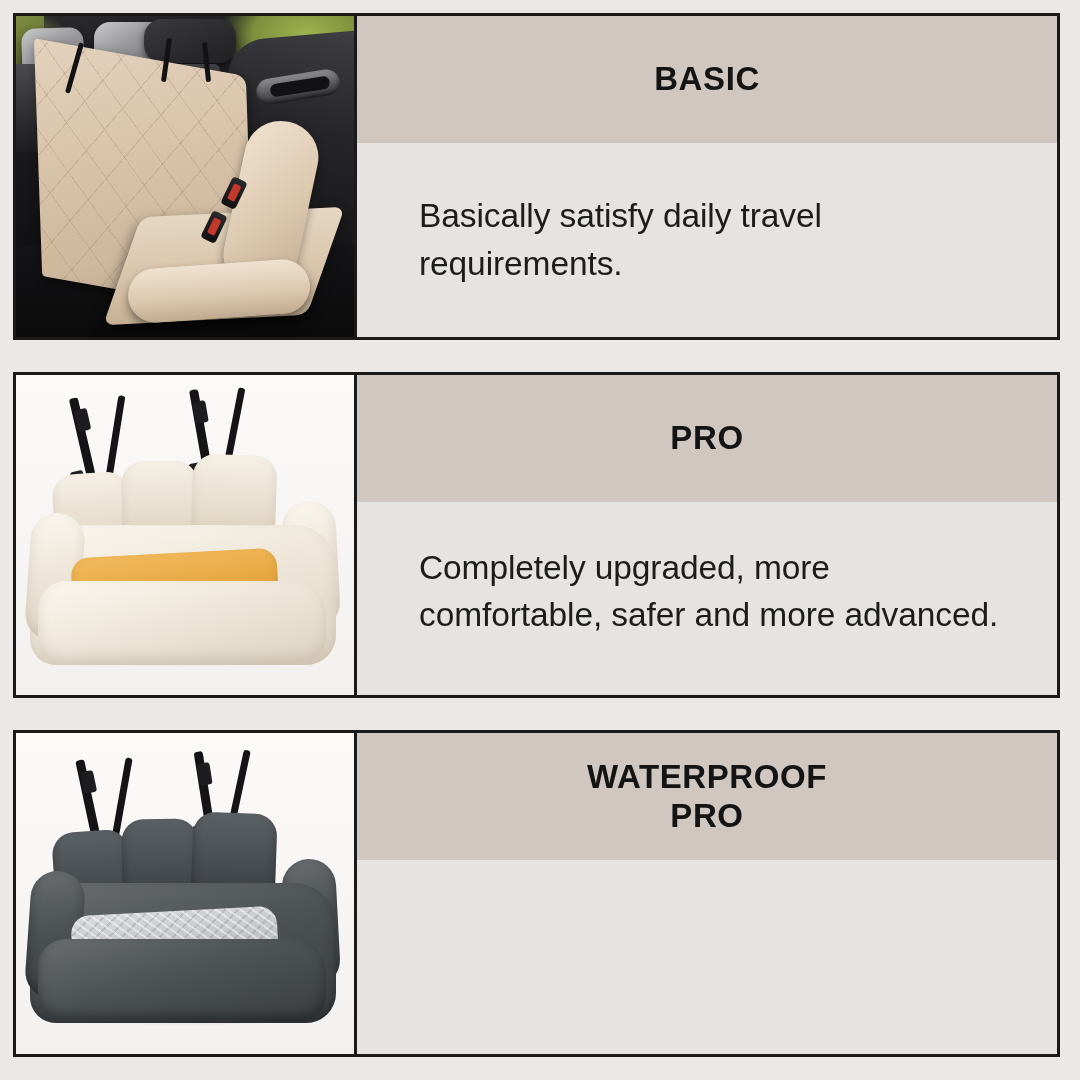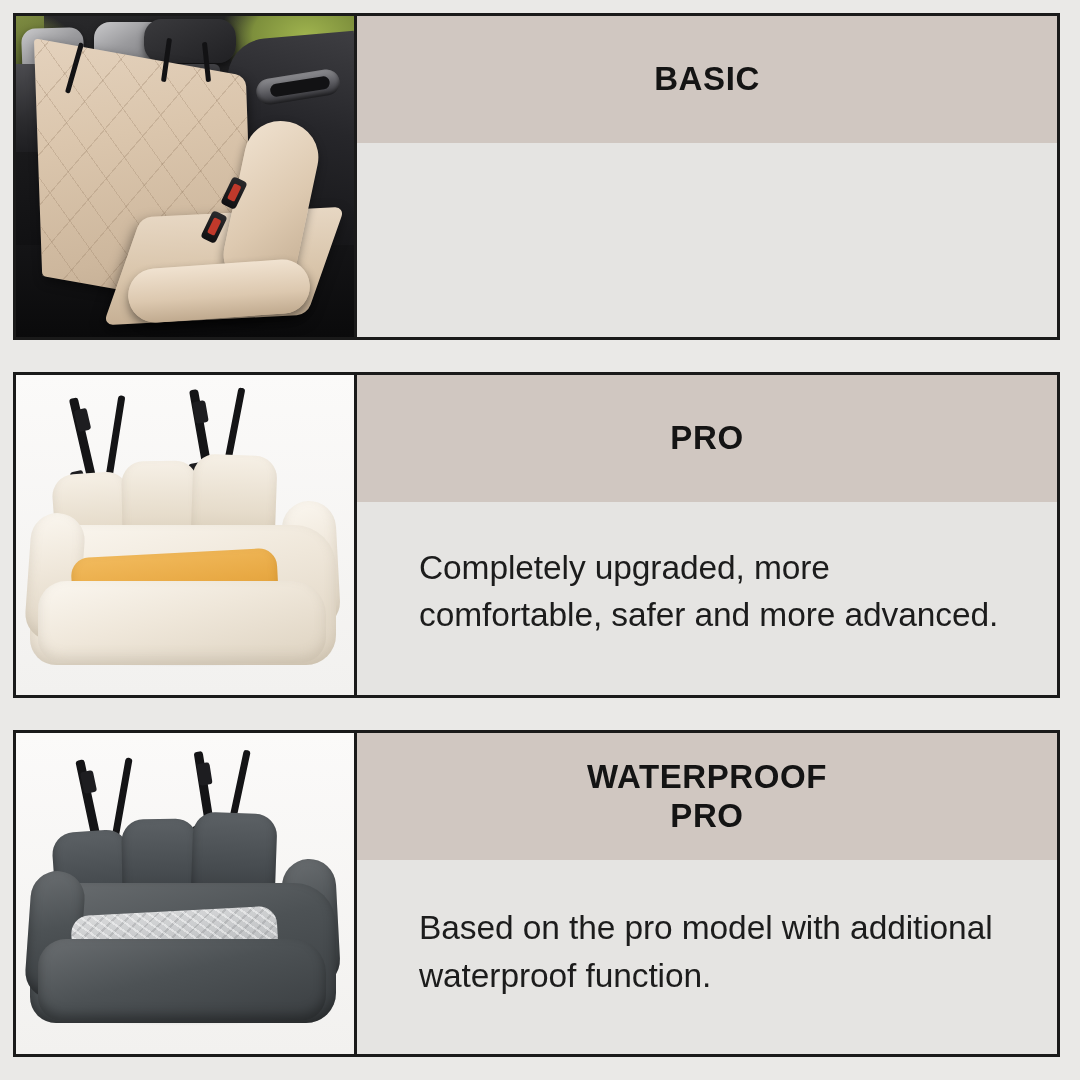--- a/index.html
+++ b/index.html
@@ -274,20 +274,23 @@
         <div class="strap strap-b"></div>
         <div class="strap strap-c"></div>
         <div class="clip clip-1"></div>
         <div class="clip clip-2"></div>
       </div>
     </div>
     <div class="txt-cell">
       <div class="title-band">
         <div class="title">BASIC</div>
       </div>
+      <div class="desc-wrap">
+        <div class="desc">Basically satisfy daily travel requirements.</div>
+      </div>
     </div>
   </div>
 
   <div class="row r2">
     <div class="img-cell">
       <div class="scene">
         <div class="studio"></div>
         <div class="bed-shadow"></div>
 
         <div class="bed-strap" style="left:64px;  top:22px;  height:100px; transform:rotate(-13deg);"></div>
@@ -344,19 +347,16 @@
         <div class="bed-arm bed-arm-l gray"></div>
         <div class="bed-seatpad lightpad"></div>
         <div class="bed-front gray"></div>
       </div>
     </div>
     <div class="txt-cell">
       <div class="title-band">
         <div class="title">WATERPROOF
 PRO</div>
       </div>
-      <div class="desc-wrap">
-        <div class="desc">Based on the pro model with additional waterproof function.</div>
-      </div>
     </div>
   </div>
 
 </div>
 
 </body></html>

